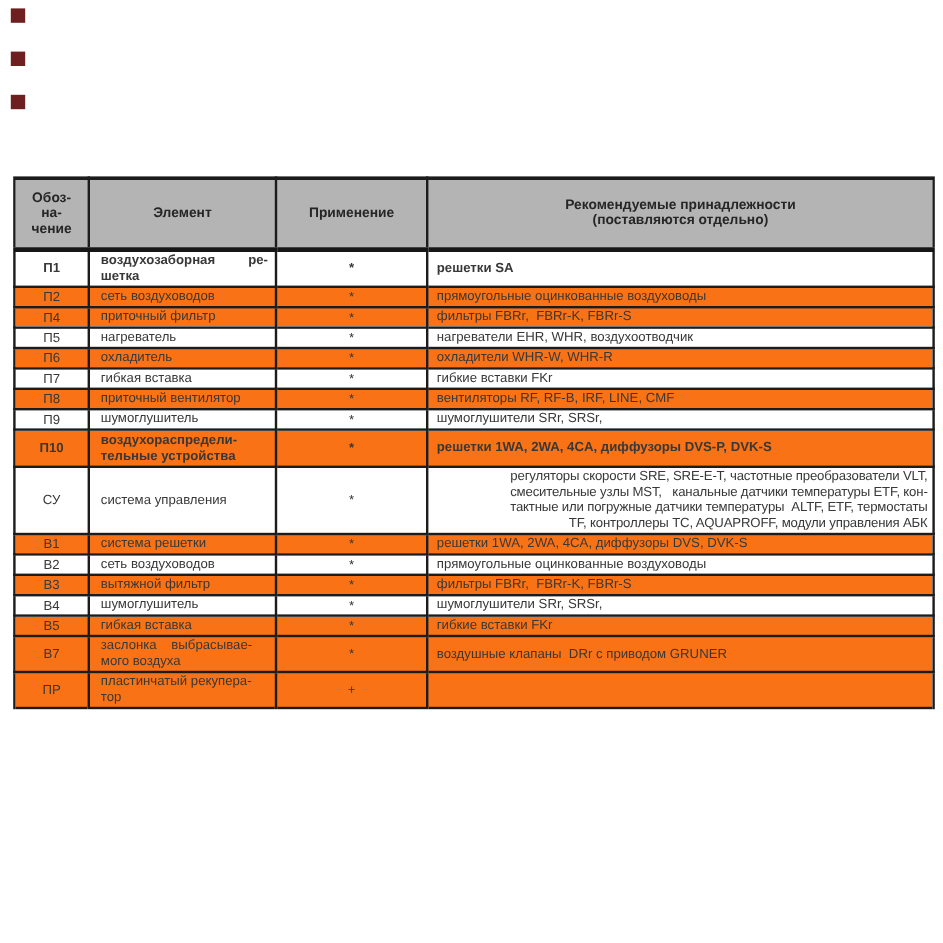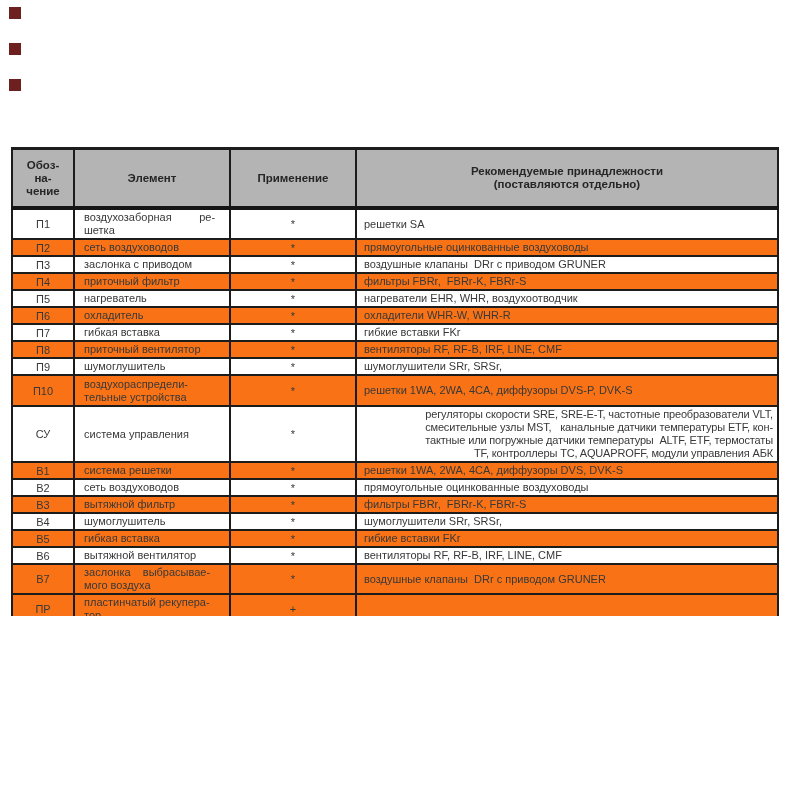--- a/index.html
+++ b/index.html
@@ -49,21 +49,21 @@
   tr.stripe td { background: #f97316; }
   tr.plain td { background: #ffffff; }
   .c1 { text-align: center; }
   .c2 { text-align: left; padding: 1px 4px 1px 9px; white-space: pre-wrap; line-height: 13px; }
   .c3 { text-align: center; font-size: 11px; }
   .c4 { text-align: left; padding: 1px 4px 1px 7px; white-space: pre-wrap; line-height: 13px; }
   .tight { letter-spacing: -0.15px; text-align: right; }
   .h16 { height: 16px; }
   .h29 { height: 29px; margin-left: 12px; }
   .h30 { height: 30px; }
-  .h31 { height: 31px; }
+  .h31 { height: 31px; font-weight: bold; }
   .h54 { height: 54px; }
   tr.last td { border-bottom: 1px solid #909090; }
 </style>
 </head>
 <body>
 
 <div id="page">
 
   <div class="marker" id="m1"></div>
   <div class="marker" id="m2"></div>
@@ -94,26 +94,20 @@
 шетка</td>
         <td class="c3">*</td>
         <td class="c4">решетки SA</td>
       </tr>
       <tr class="stripe h16">
         <td class="c1">П2</td>
         <td class="c2">сеть воздуховодов</td>
         <td class="c3">*</td>
         <td class="c4">прямоугольные оцинкованные воздуховоды</td>
       </tr>
-      <tr class="plain h16">
-        <td class="c1">П3</td>
-        <td class="c2">заслонка с приводом</td>
-        <td class="c3">*</td>
-        <td class="c4">воздушные клапаны  DRr с приводом GRUNER</td>
-      </tr>
       <tr class="stripe h16">
         <td class="c1">П4</td>
         <td class="c2">приточный фильтр</td>
         <td class="c3">*</td>
         <td class="c4">фильтры FBRr,  FBRr-K, FBRr-S</td>
       </tr>
       <tr class="plain h16">
         <td class="c1">П5</td>
         <td class="c2">нагреватель</td>
         <td class="c3">*</td>
@@ -181,26 +175,20 @@
         <td class="c1">В4</td>
         <td class="c2">шумоглушитель</td>
         <td class="c3">*</td>
         <td class="c4">шумоглушители SRr, SRSr,</td>
       </tr>
       <tr class="stripe h16">
         <td class="c1">В5</td>
         <td class="c2">гибкая вставка</td>
         <td class="c3">*</td>
         <td class="c4">гибкие вставки FKr</td>
-      </tr>
-      <tr class="plain h16">
-        <td class="c1">В6</td>
-        <td class="c2">вытяжной вентилятор</td>
-        <td class="c3">*</td>
-        <td class="c4">вентиляторы RF, RF-B, IRF, LINE, CMF</td>
       </tr>
       <tr class="stripe h30">
         <td class="c1">В7</td>
         <td class="c2">заслонка    выбрасывае-
 мого воздуха</td>
         <td class="c3">*</td>
         <td class="c4">воздушные клапаны  DRr с приводом GRUNER</td>
       </tr>
       <tr class="stripe h29 last">
         <td class="c1">ПР</td>

